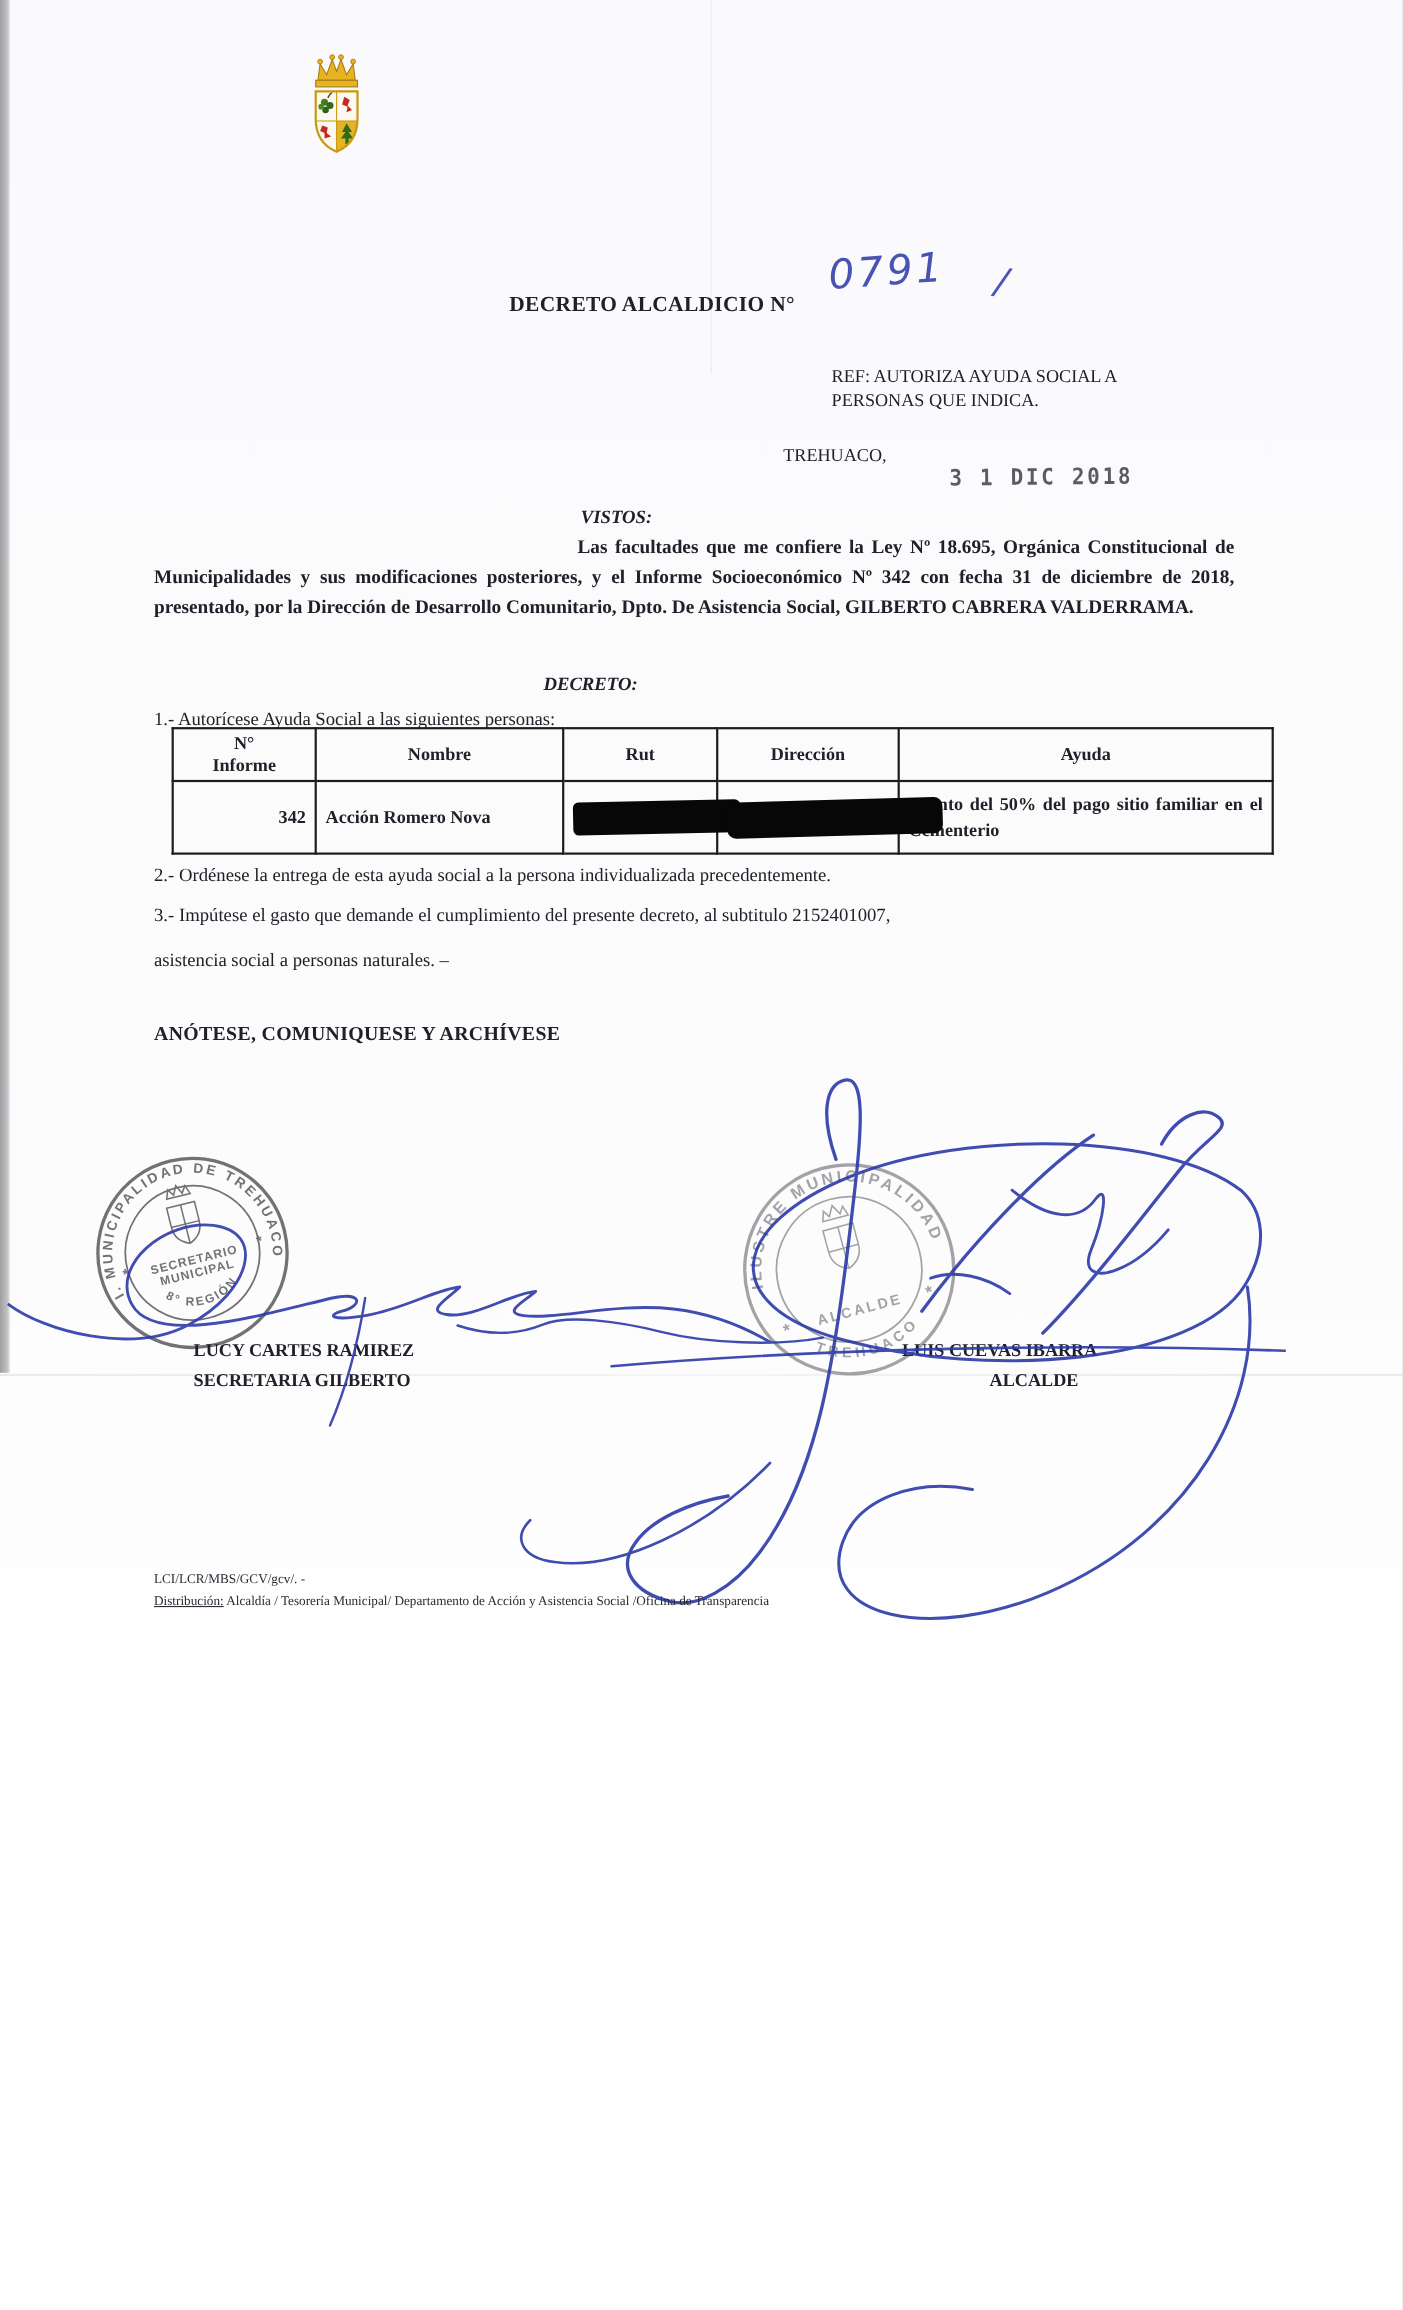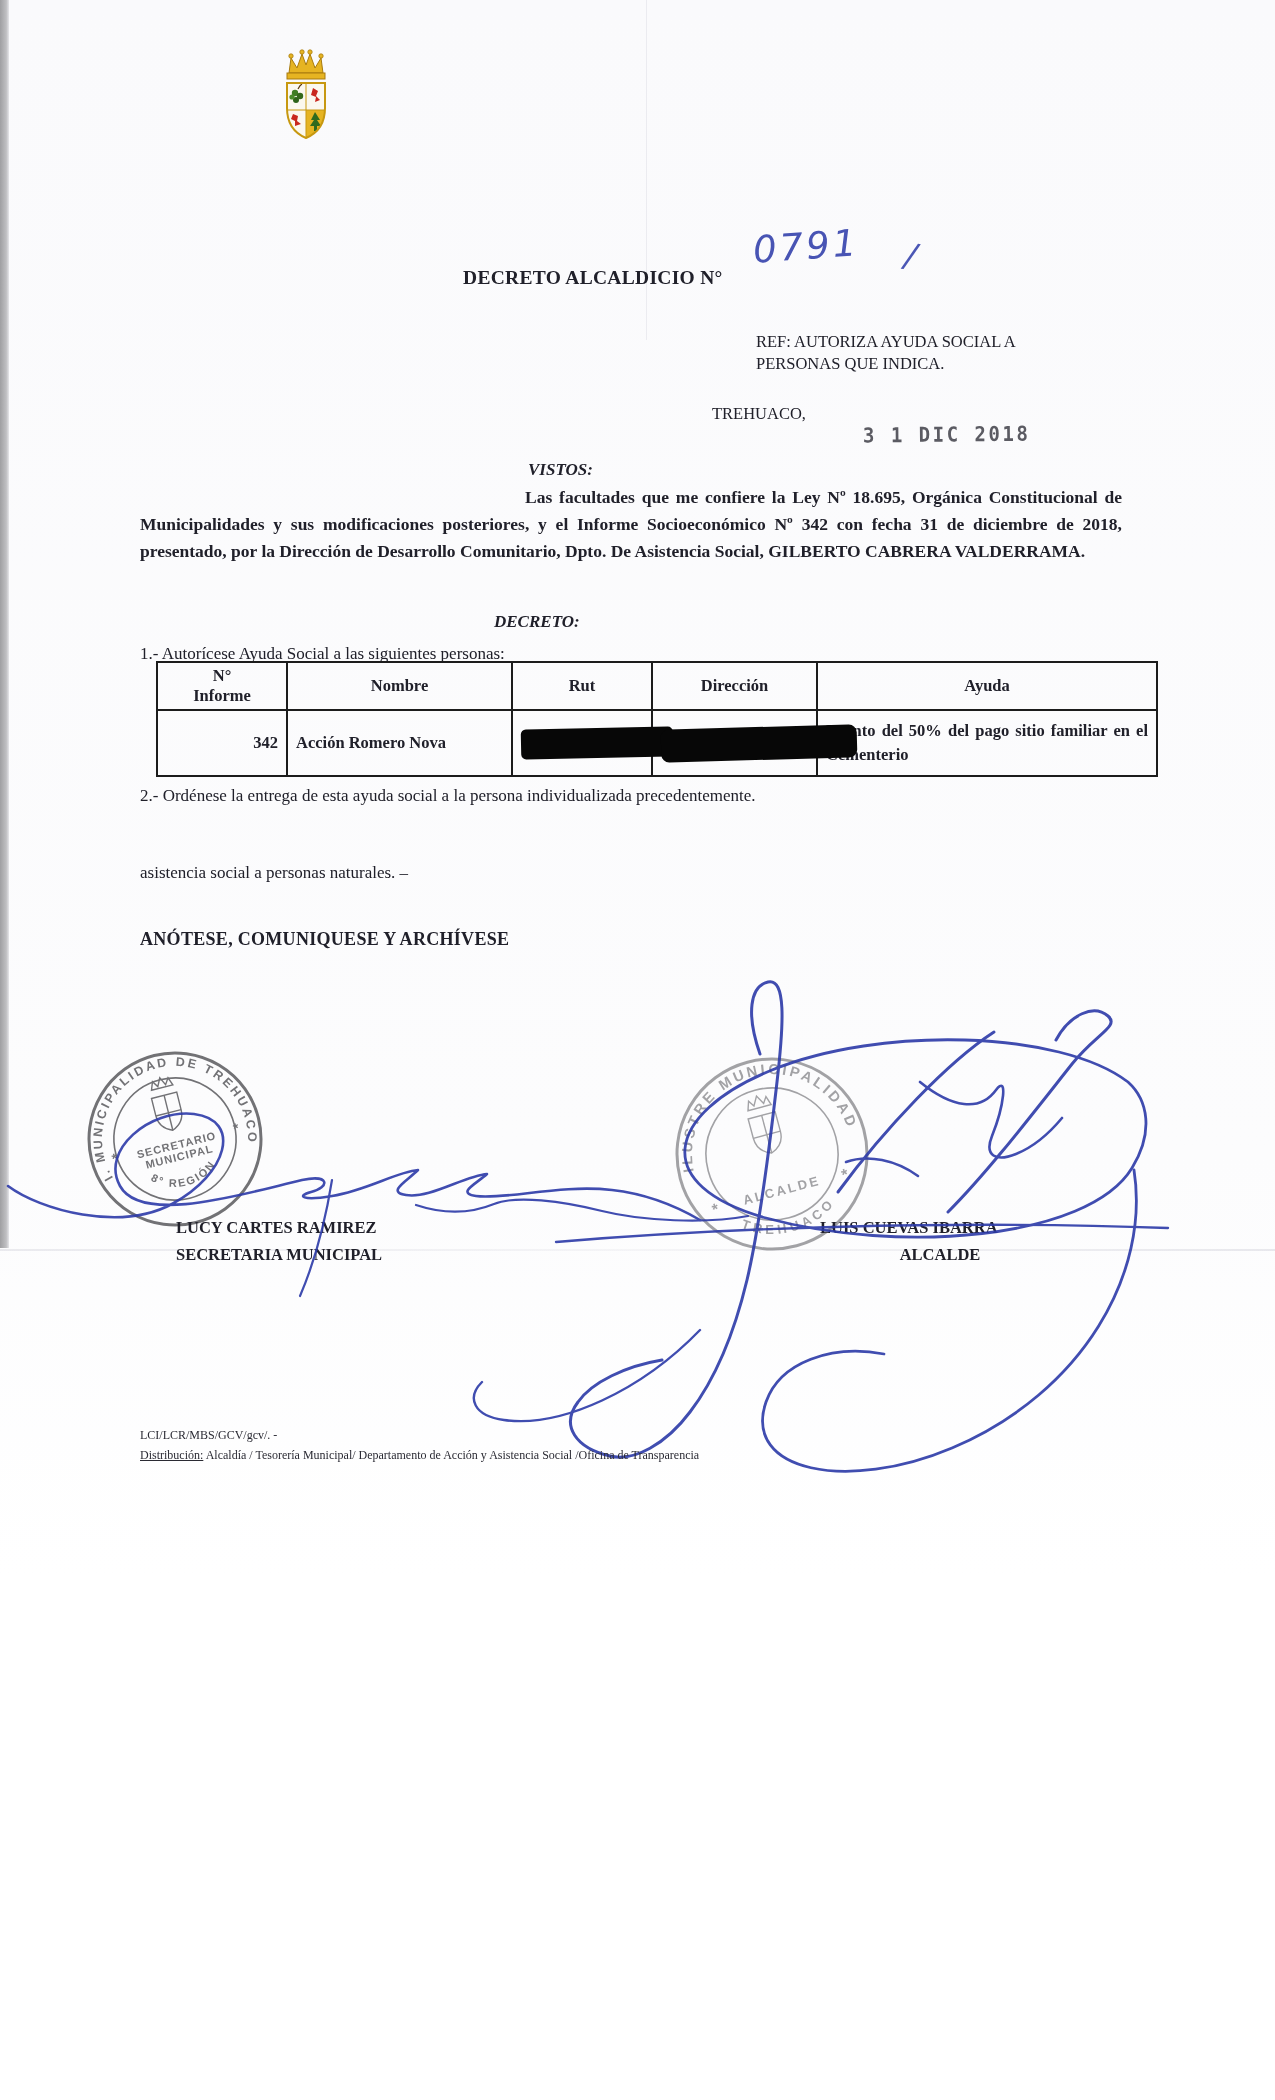--- a/index.html
+++ b/index.html
@@ -180,20 +180,21 @@
           </td>
         <td>
             <div class="redact redact-dir"></div>
           </td>
         <td class="td-ayuda">Exento del 50% del pago sitio familiar en el Cementerio</td>
       </tr>
     </tbody>
   </table>
 
   <div class="abs item2">2.- Ordénese la entrega de esta ayuda social a la persona individualizada precedentemente.</div>
+  <div class="abs item3a">3.- Impútese el gasto que demande el cumplimiento del presente decreto, al subtitulo 2152401007,</div>
   <div class="abs item3b">asistencia social a personas naturales. –</div>
 
   <div class="abs closing">ANÓTESE, COMUNIQUESE Y ARCHÍVESE</div>
 
   <svg class="stamp stamp-left" width="182" height="182" viewBox="0 0 182 182">
     <g transform="rotate(-14 91 91)" stroke="#5f5f63" fill="none" opacity=".88">
       <circle cx="91" cy="91" r="86" stroke-width="3"></circle>
       <circle cx="91" cy="91" r="61" stroke-width="1.6"></circle>
       <defs>
         <path id="arcTopL" d="M 22.4,116 A 73,73 0 1 1 159.6,116"></path>
@@ -243,21 +244,21 @@
         <path d="M88,62 h28 v20 q0,14 -14,19 q-14,-5 -14,-19 z"></path>
         <line x1="102" y1="62" x2="102" y2="101"></line>
         <line x1="88" y1="82" x2="116" y2="82"></line>
         <path d="M90,54 l3,-9 4,6 5,-9 5,9 4,-6 3,9 z"></path>
       </g>
     </g>
   </svg>
 
   <div class="abs sig-name-left">
     <div>LUCY CARTES RAMIREZ</div>
-    <div>SECRETARIA MUNICIPAL</div>
+    <div>SECRETARIA GILBERTO</div>
   </div>
   <div class="abs sig-name-right">
     <div>LUIS CUEVAS IBARRA</div>
     <div class="ctr">ALCALDE</div>
   </div>
 
   <svg class="ink" width="1275" height="2100" viewBox="0 0 1275 2100">
     <g fill="none" stroke="#2c3aa8" stroke-linecap="round" stroke-linejoin="round" opacity=".9">
 
       <g>

